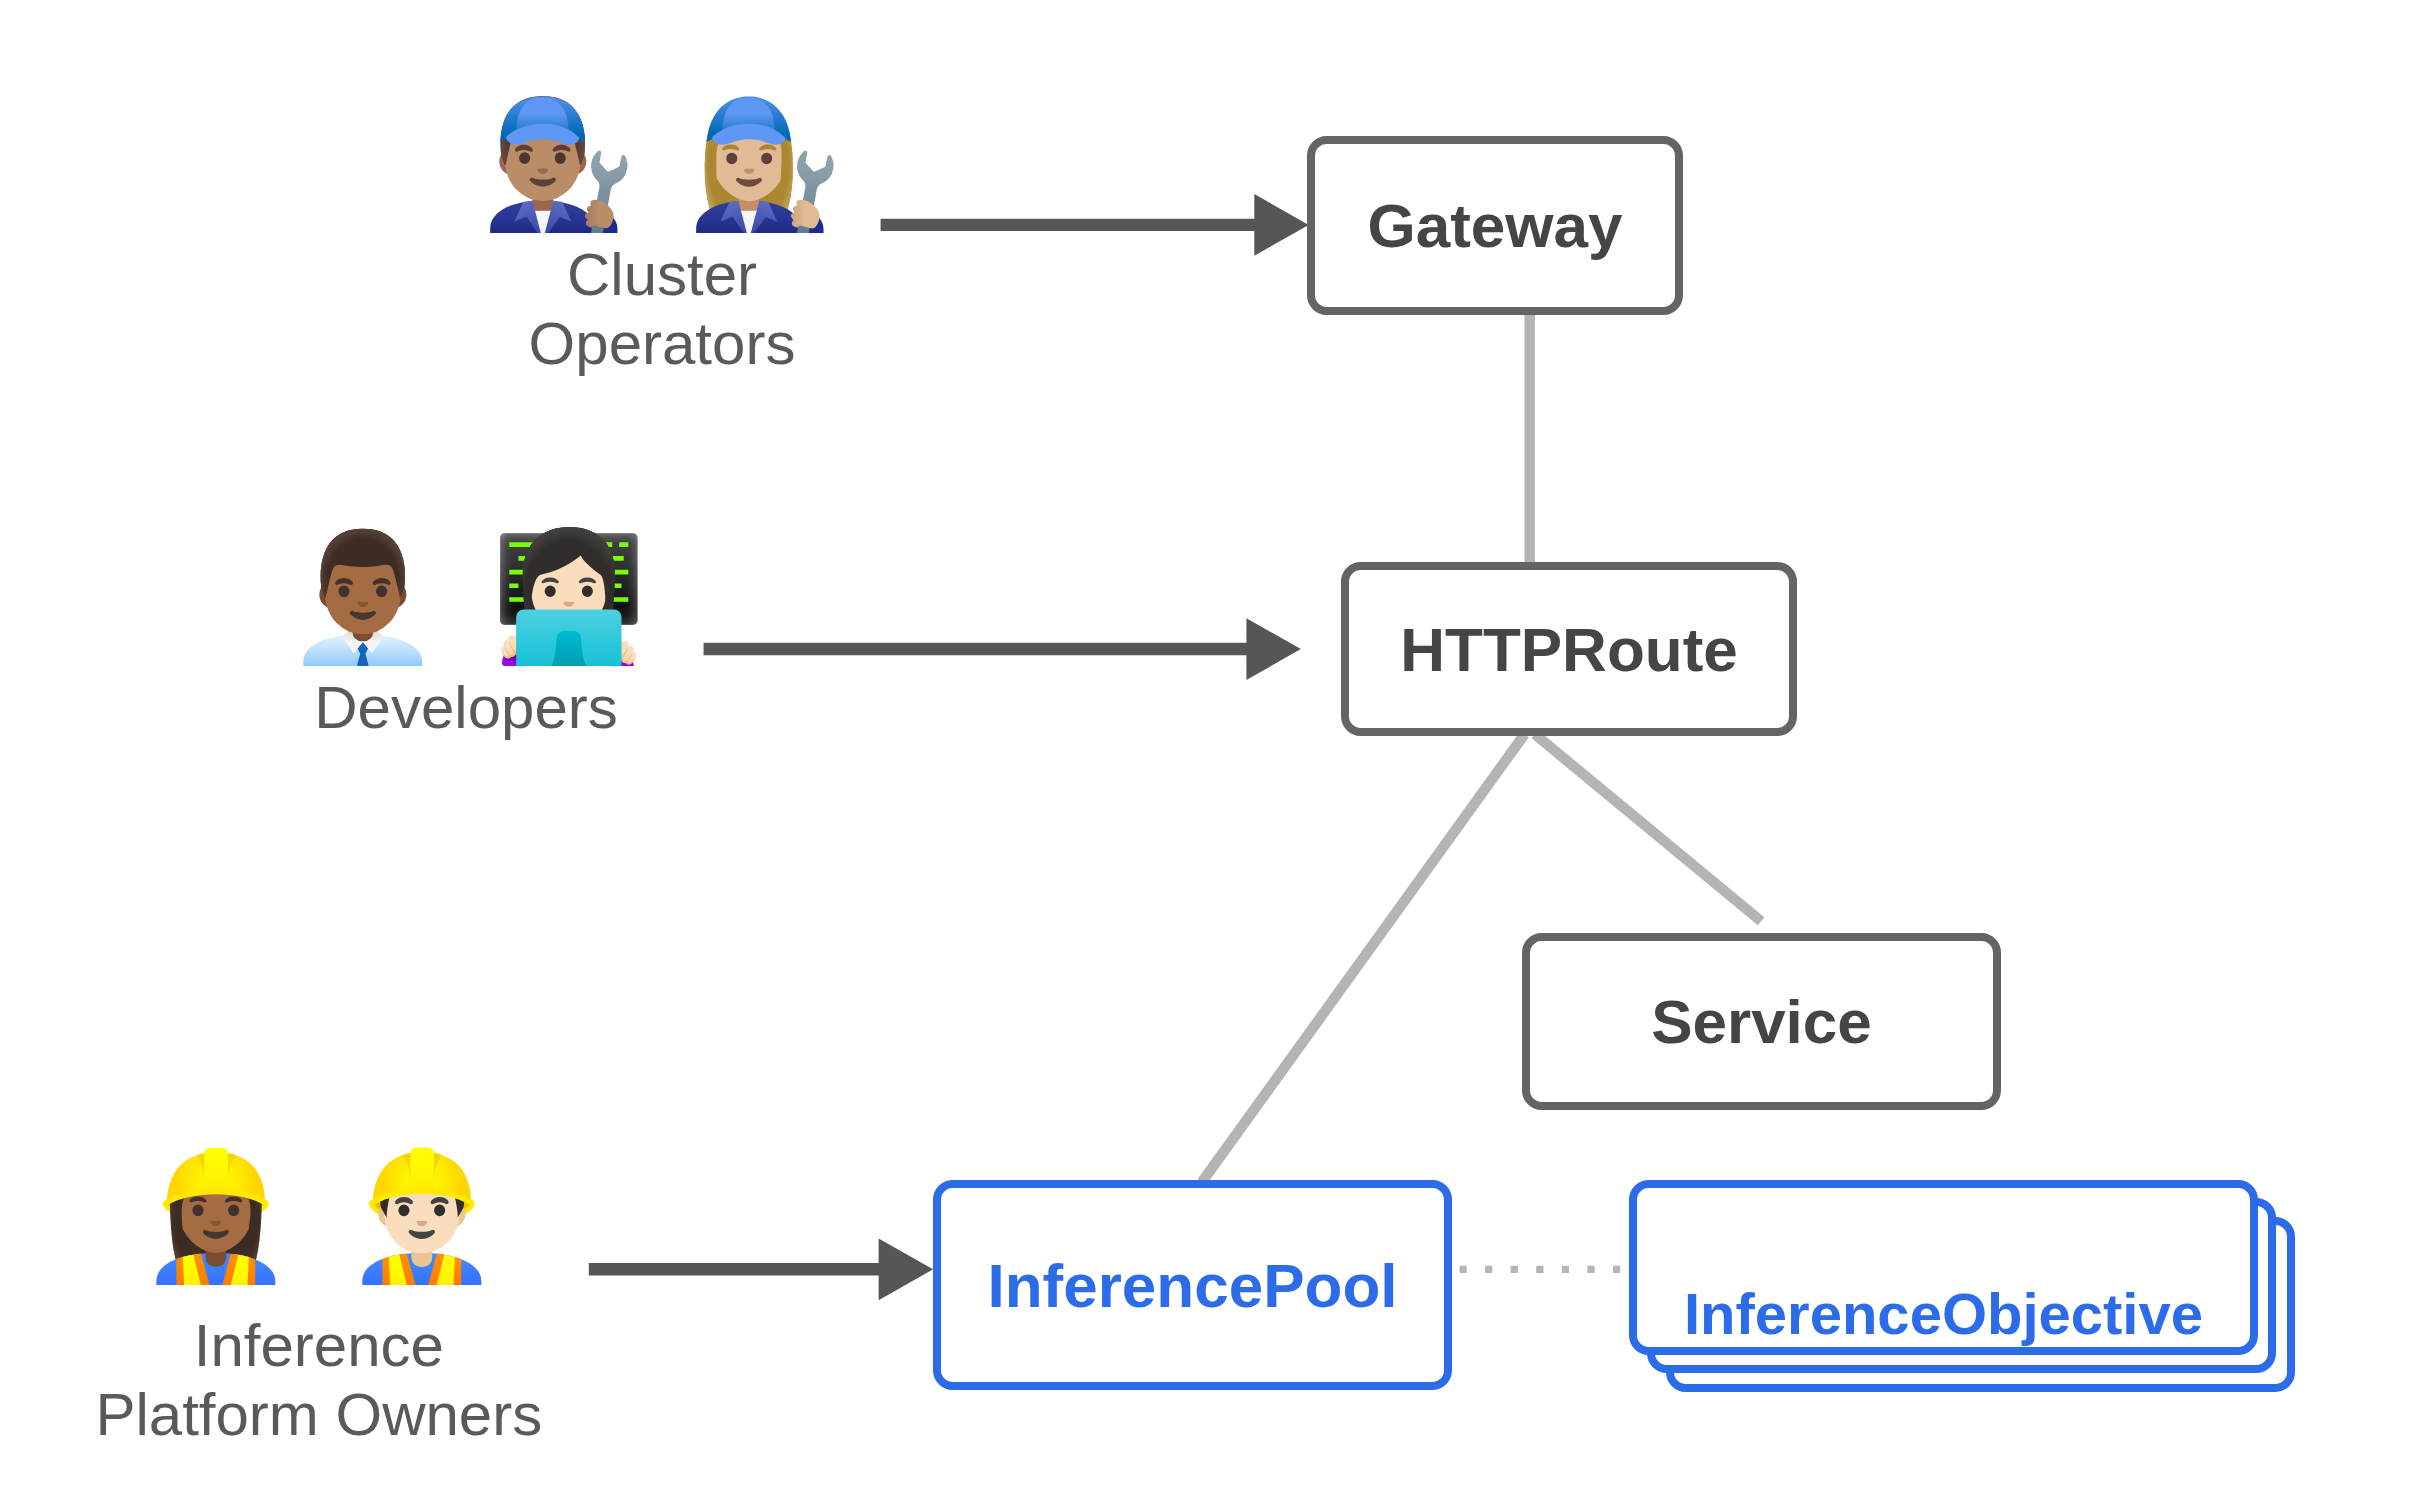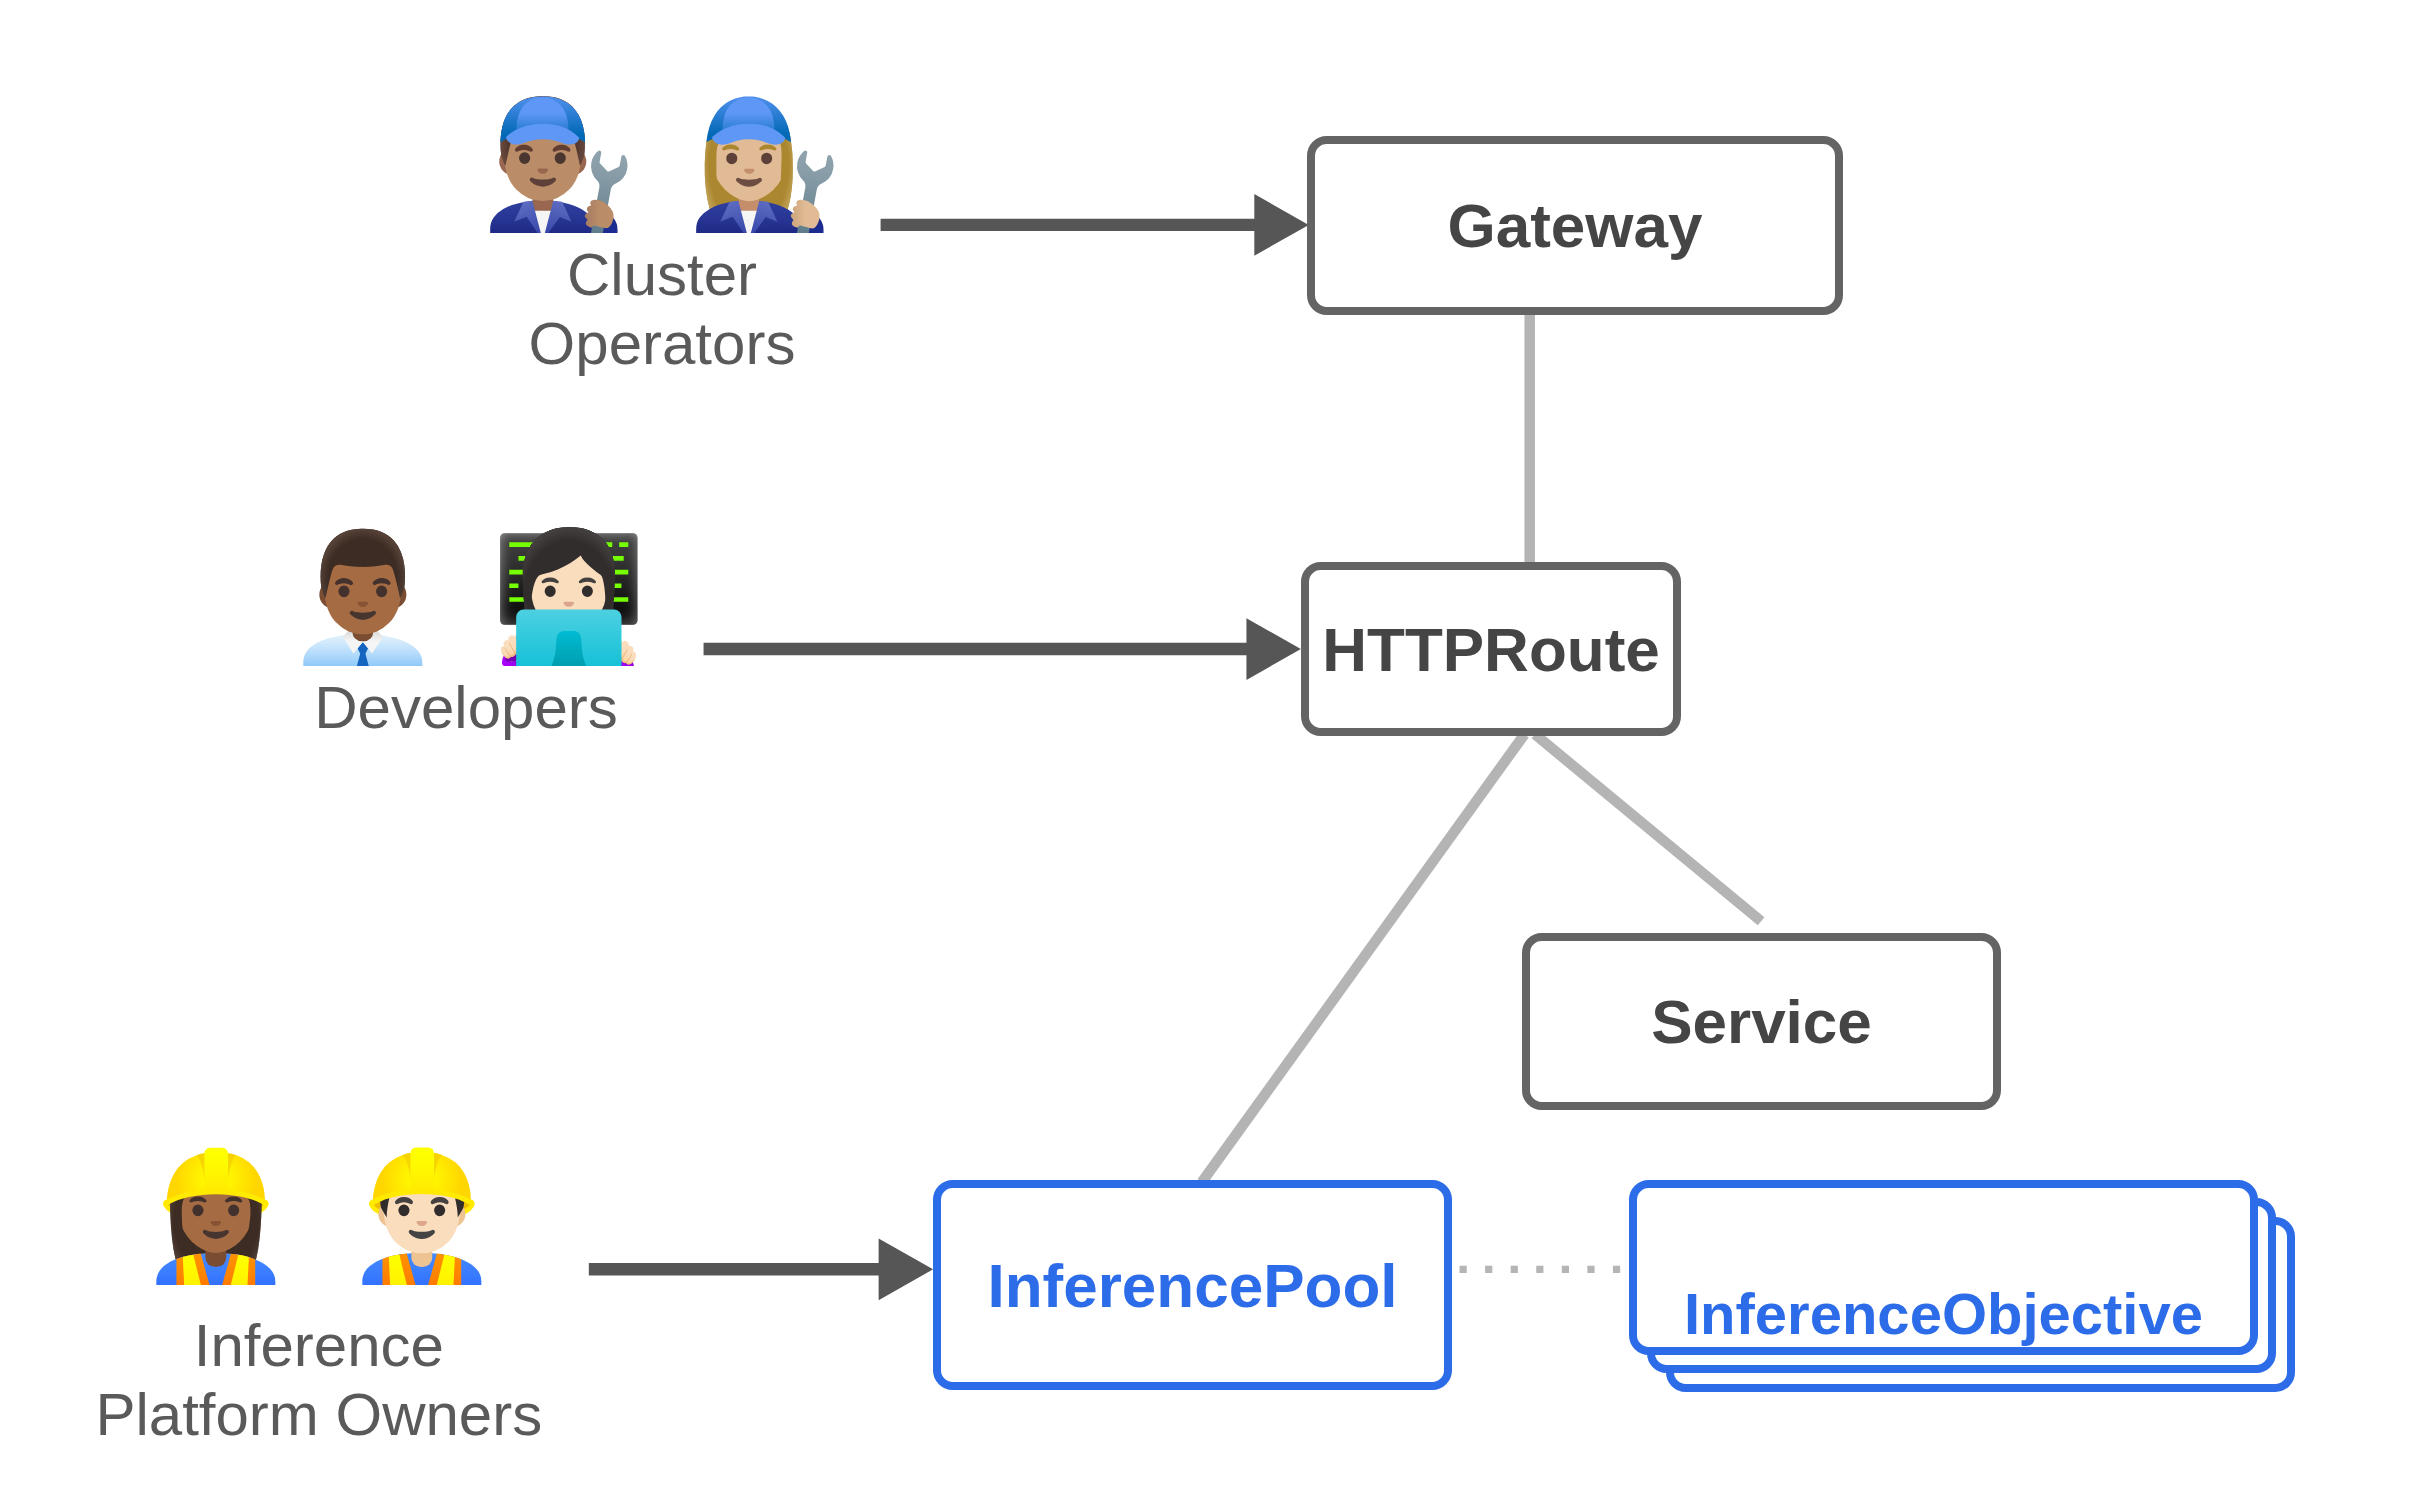--- a/index.html
+++ b/index.html
@@ -88,25 +88,25 @@
     <line x1="1343" y1="343" x2="1916" y2="343" stroke="#565656" stroke-width="19"></line>
     <polygon points="1913,296 1913,390 1996,343" fill="#565656"></polygon>
 
     <line x1="1073" y1="990" x2="1906" y2="990" stroke="#565656" stroke-width="19"></line>
     <polygon points="1901,943 1901,1037 1984,990" fill="#565656"></polygon>
 
     <line x1="898" y1="1936" x2="1345" y2="1936" stroke="#565656" stroke-width="19"></line>
     <polygon points="1340,1889 1340,1983 1423,1936" fill="#565656"></polygon>
   </svg>
 
-  <div class="node" style="left:1307px; top:136px; width:536px; height:179px;">
+  <div class="node" style="left:1307px; top:136px; width:376px; height:179px;">
     <span class="node-label">Gateway</span>
   </div>
 
-  <div class="node" style="left:1301px; top:562px; width:380px; height:174px;">
+  <div class="node" style="left:1341px; top:562px; width:456px; height:174px;">
     <span class="node-label">HTTPRoute</span>
   </div>
 
   <div class="node" style="left:1522px; top:913px; width:479px; height:177px;margin-top:20px;">
     <span class="node-label">Service</span>
   </div>
 
   <div class="node blue" style="left:933px; top:1180px; width:519px; height:210px;">
     <span class="node-label">InferencePool</span>
   </div>

